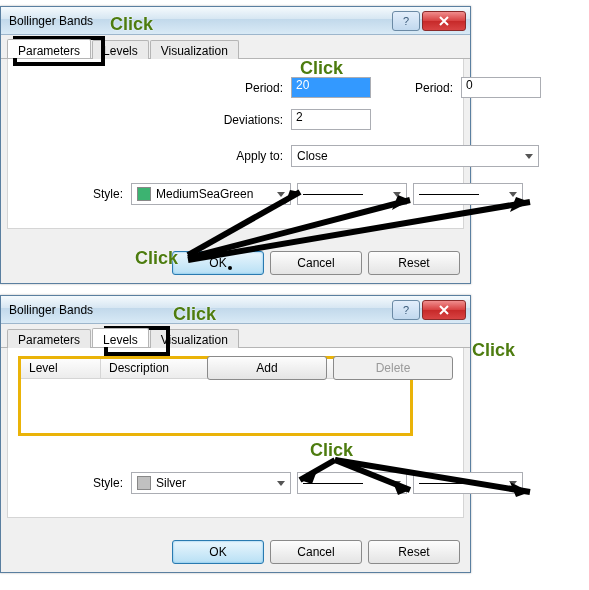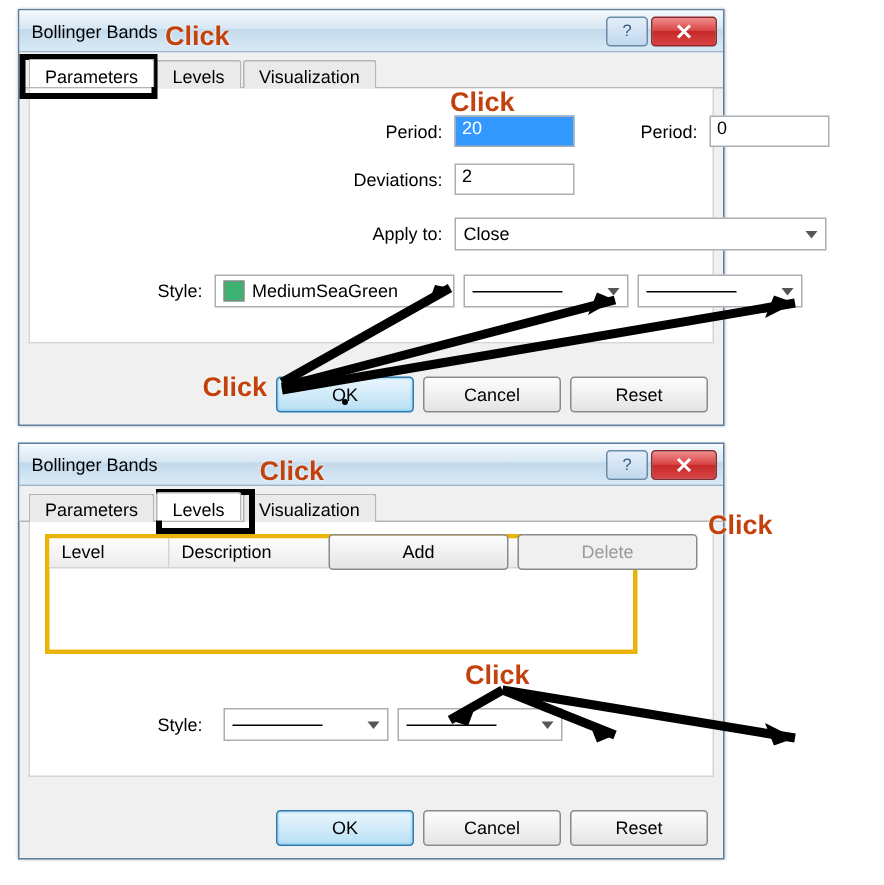--- a/index.html
+++ b/index.html
@@ -6,21 +6,21 @@
   body {
     font-family: "Segoe UI", Tahoma, sans-serif;
     font-size: 12px;
     background: #fff;
     width: 589px;
     height: 590px;
     position: relative;
   }
   .dialog {
     position: absolute;
-    left: 12px;
+    left: 0;
     width: 471px;
     border: 1px solid #5a7fa0;
     background: #f0f0f0;
     box-shadow: 0 0 2px rgba(0,0,0,0.3);
   }
   .dialog.top { top: 6px; height: 278px; }
   .dialog.bottom { top: 295px; height: 278px; }
 
   .titlebar {
     height: 28px;
@@ -202,21 +202,21 @@
 
   .highlight-box {
     position: absolute;
     border: 4px solid #000;
     pointer-events: none;
   }
   .annotation {
     position: absolute;
     font-weight: bold;
     font-size: 18px;
-    color: #c2410c;
+    color: #4d7c0f;
     pointer-events: none;
     text-shadow: 0 0 2px #fff;
   }
   svg.overlay {
     position: absolute;
     top: 0; left: 0;
     pointer-events: none;
   }
 </style>
 </head>
@@ -311,20 +311,24 @@
       </div>
     </div>
 
     <div class="side-buttons">
       <div class="btn">Add</div>
       <div class="btn disabled">Delete</div>
     </div>
 
     <div class="row" style="left:55px; top:124px;">
       <span class="lbl" style="width:60px">Style:</span>
+      <div class="select" style="width:160px">
+        <span class="color-swatch" style="background:#c0c0c0"></span>
+        <span>Silver</span>
+      </div>
       <div class="select" style="width:110px; margin-left:6px;">
         <span class="line-sample"></span>
       </div>
       <div class="select" style="width:110px; margin-left:6px;">
         <span class="line-sample"></span>
       </div>
     </div>
   </div>
 
   <div class="buttonbar">

